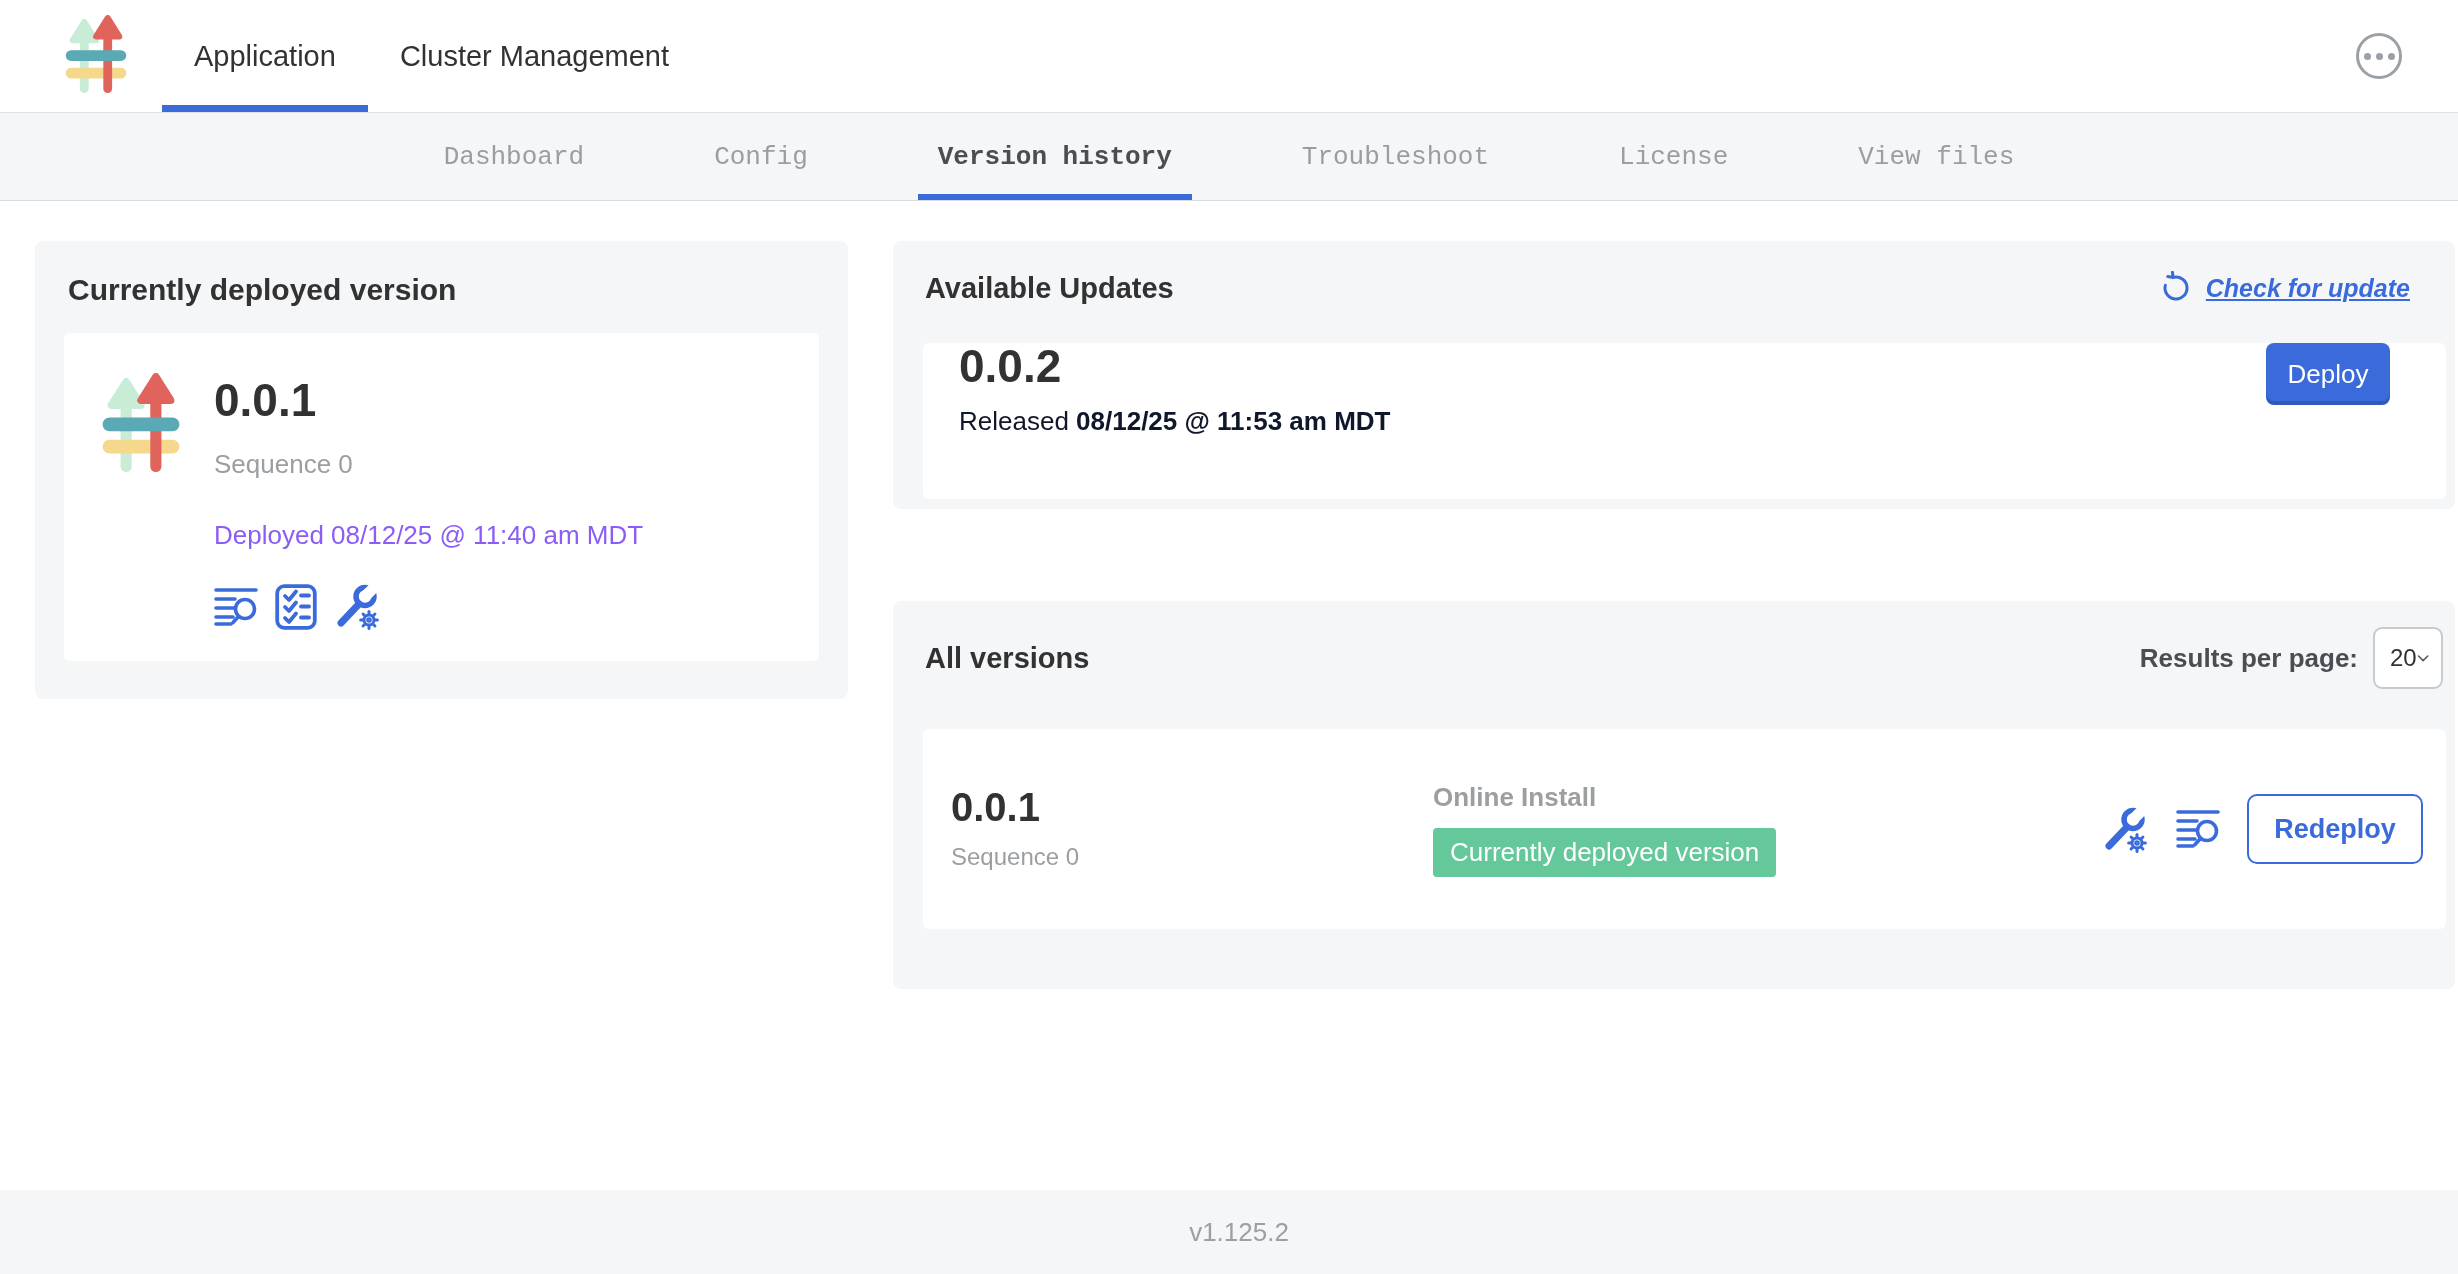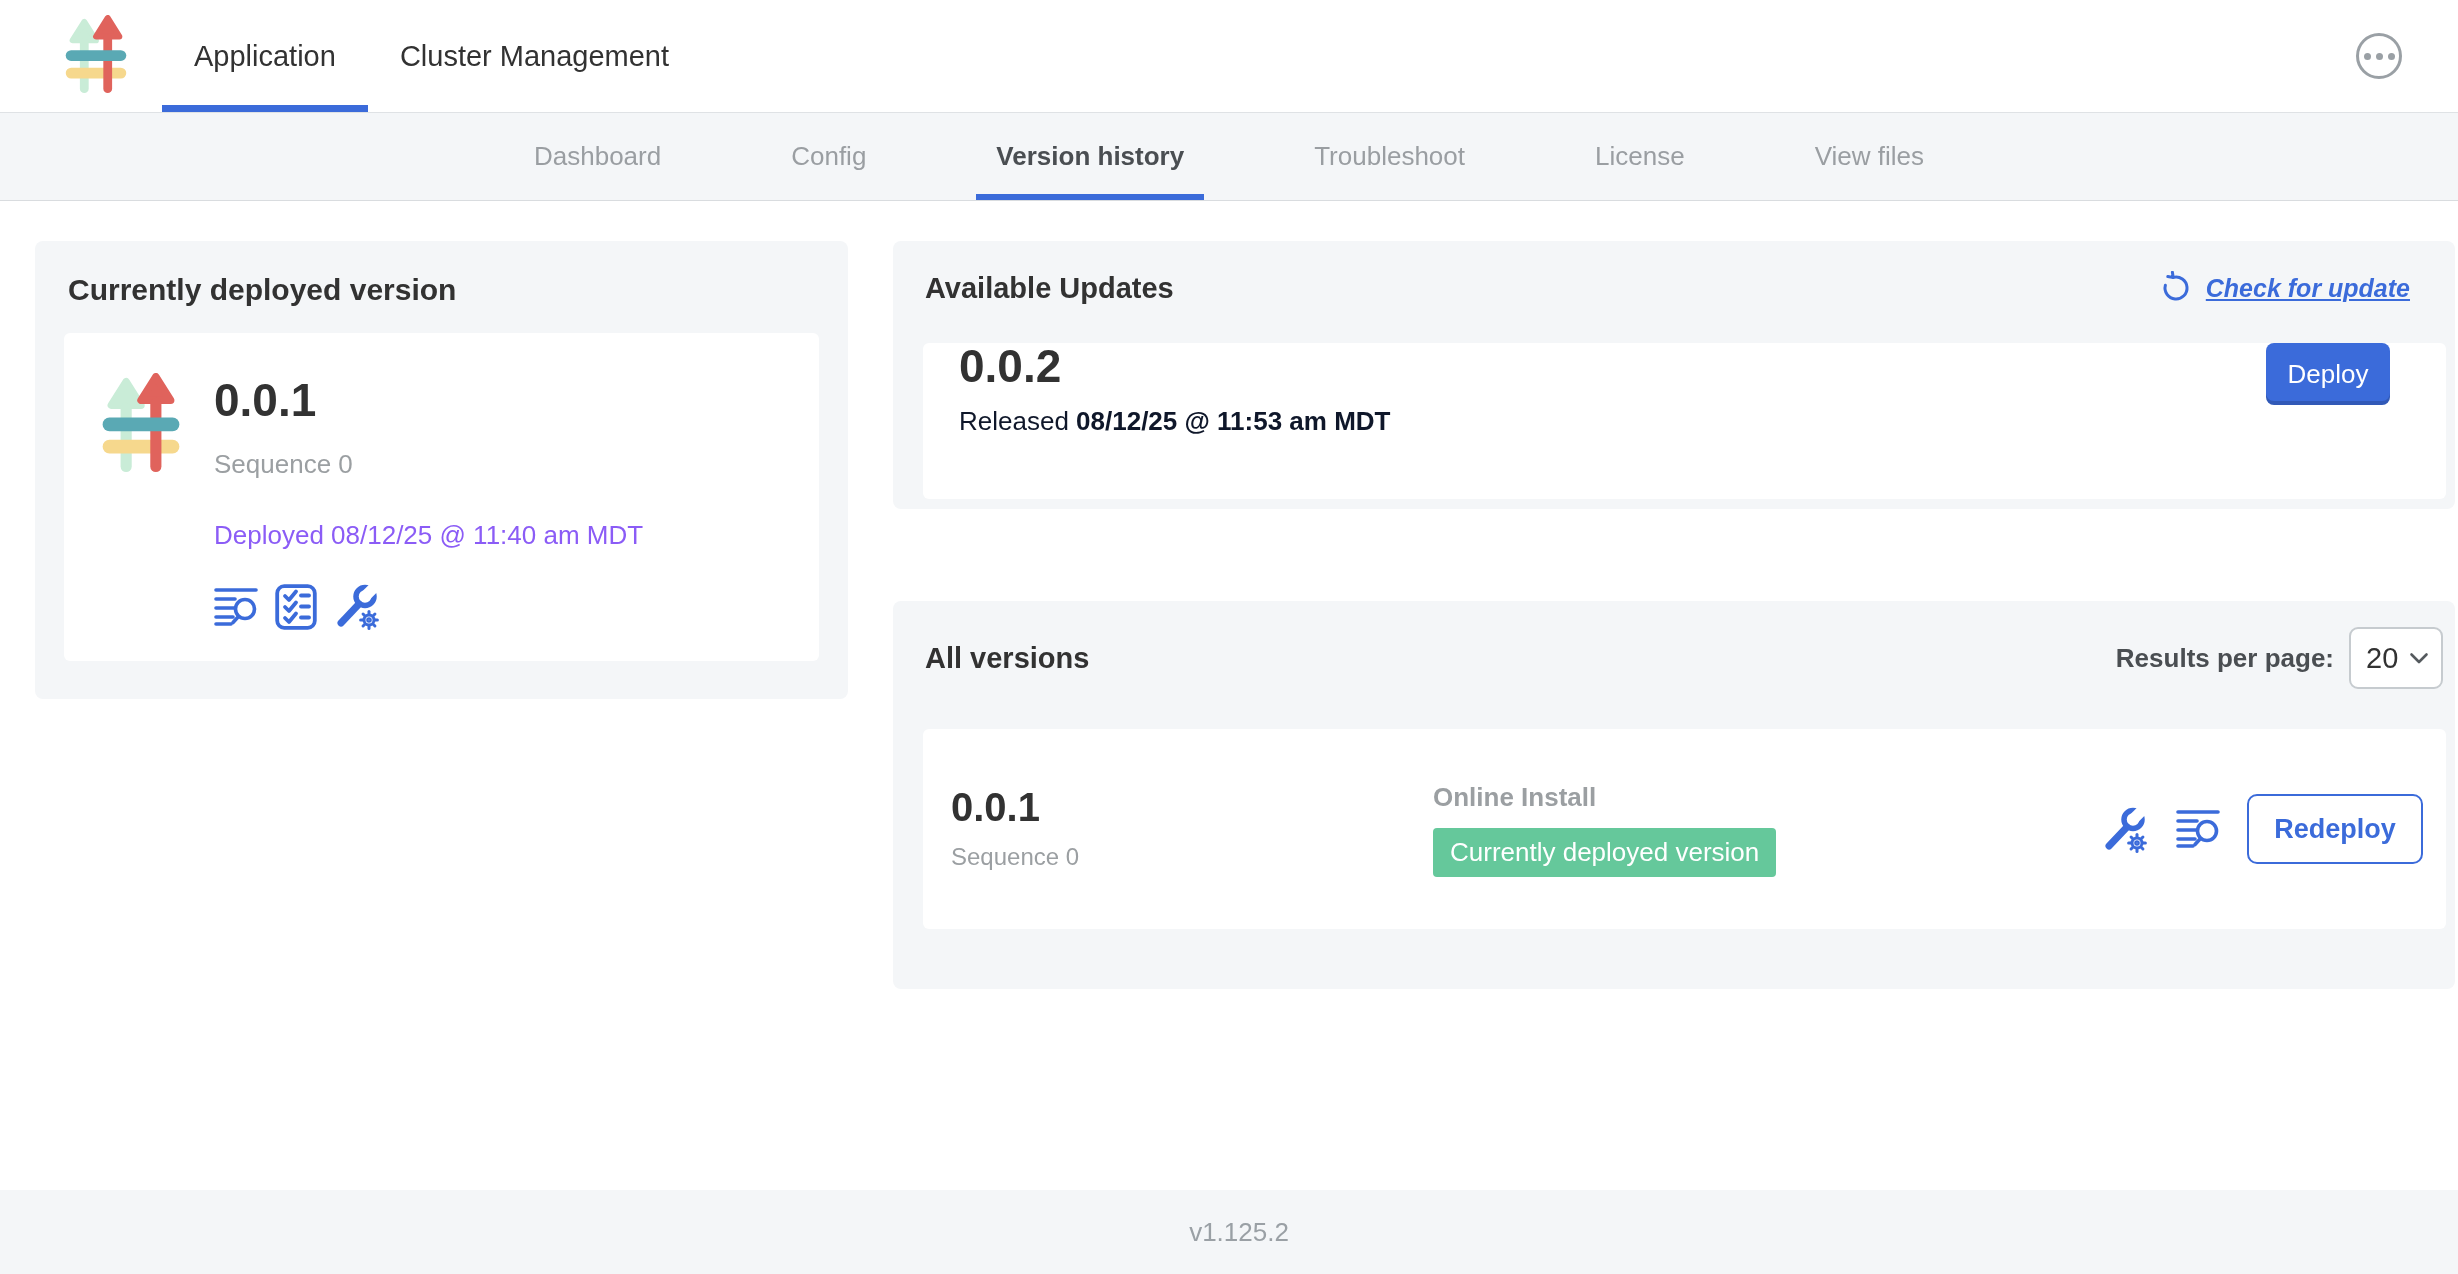--- a/index.html
+++ b/index.html
@@ -26,21 +26,21 @@
   .topnav-tab.active .tab-inner { border-bottom-color:#3b6bda; }
   .ellipsis {
     margin-left:auto; margin-right:56px; align-self:center;
     width:46px; height:46px; border:3px solid #9aa0a5; border-radius:50%;
     display:flex; align-items:center; justify-content:center; gap:5px; cursor:pointer;
   }
   .ellipsis .dot { width:7px; height:7px; border-radius:50%; background:#9aa0a5; }
 
   
   .subnav { height:88px; background:#f4f6f8; border-bottom:1px solid #d9dcdf; display:flex; justify-content:center; }
-  .subnav-tab { padding:0 45px; display:flex; cursor:pointer; }
+  .subnav-tab { padding:0 45px; display:flex; cursor:pointer;font-family:Liberation Mono, monospace; }
   .subnav-tab .tab-inner {
     padding:0 20px; display:flex; align-items:center;
     font-size:26px; color:#9a9ea2;
     border-bottom:6px solid transparent; border-top:6px solid transparent;
   }
   .subnav-tab.active .tab-inner { color:#4a4e52; font-weight:700; border-bottom-color:#3b6bda; }
 
   
   .main { position:relative; flex:1; background:#fff; }
   .card { position:absolute; background:#f4f6f8; border-radius:8px; }
@@ -80,23 +80,23 @@
     font-size:26px; font-weight:400; cursor:pointer;
     box-shadow: inset 0 -4px 0 rgba(0,0,0,0.16);
   }
 
   .card-versions { left:893px; top:400px; width:1562px; height:388px; }
   .versions-header { display:flex; align-items:center; justify-content:space-between; padding:26px 12px 0 32px; }
   .versions-header .card-title { margin:0; font-size:29px; }
   .rpp { display:flex; align-items:center; gap:15px; }
   .rpp-label { font-size:26px; font-weight:600; color:#4a4e52; }
   .select-box {
-    width:94px; height:62px; background:#fff; border:2px solid #c6cbcf; border-radius:9px;
+    width:70px; height:62px; background:#fff; border:2px solid #c6cbcf; border-radius:9px;
     display:flex; align-items:center; justify-content:space-between;
-    padding:0 12px 0 15px; font-size:29px; color:#323232; cursor:pointer;
+    padding:0 12px 0 15px; font-size:24px; color:#323232; cursor:pointer;
   }
   .version-row {
     position:absolute; left:30px; right:9px; top:128px; height:200px;
     background:#fff; border-radius:6px;
     display:flex; align-items:center; padding:0 23px 0 28px;
   }
   .vr-left { width:482px; }
   .version-sm { font-size:40px; font-weight:700; color:#323232; line-height:1; }
   .sequence-sm { font-size:24px; color:#9b9fa2; margin-top:16px; }
   .vr-mid { flex:1; }

